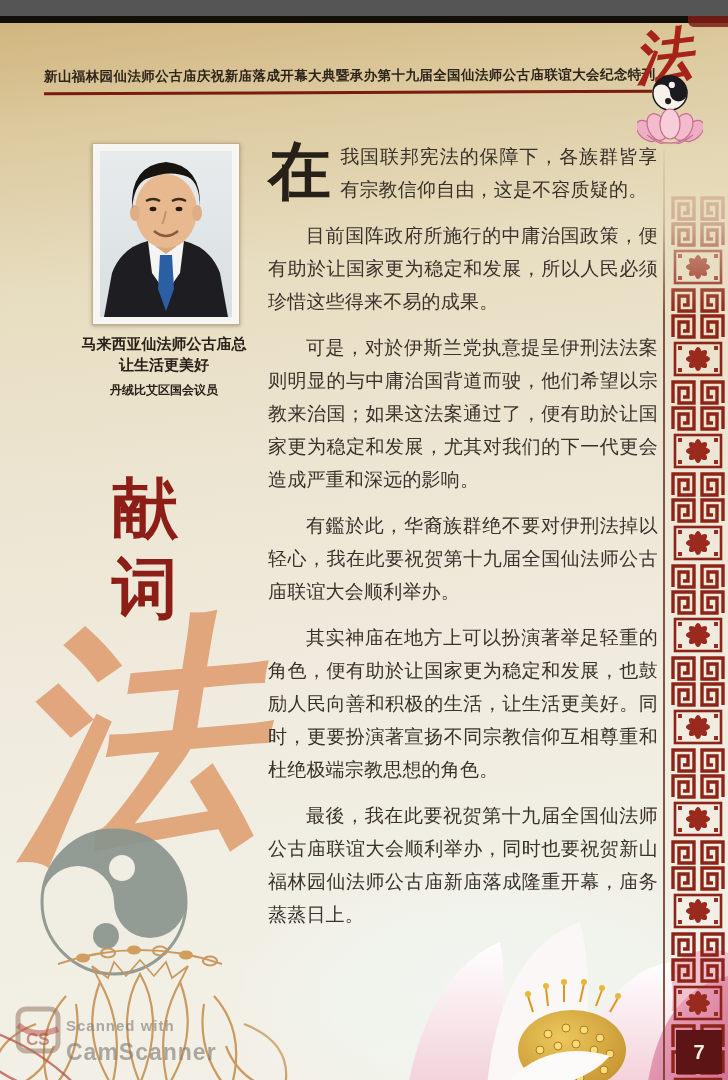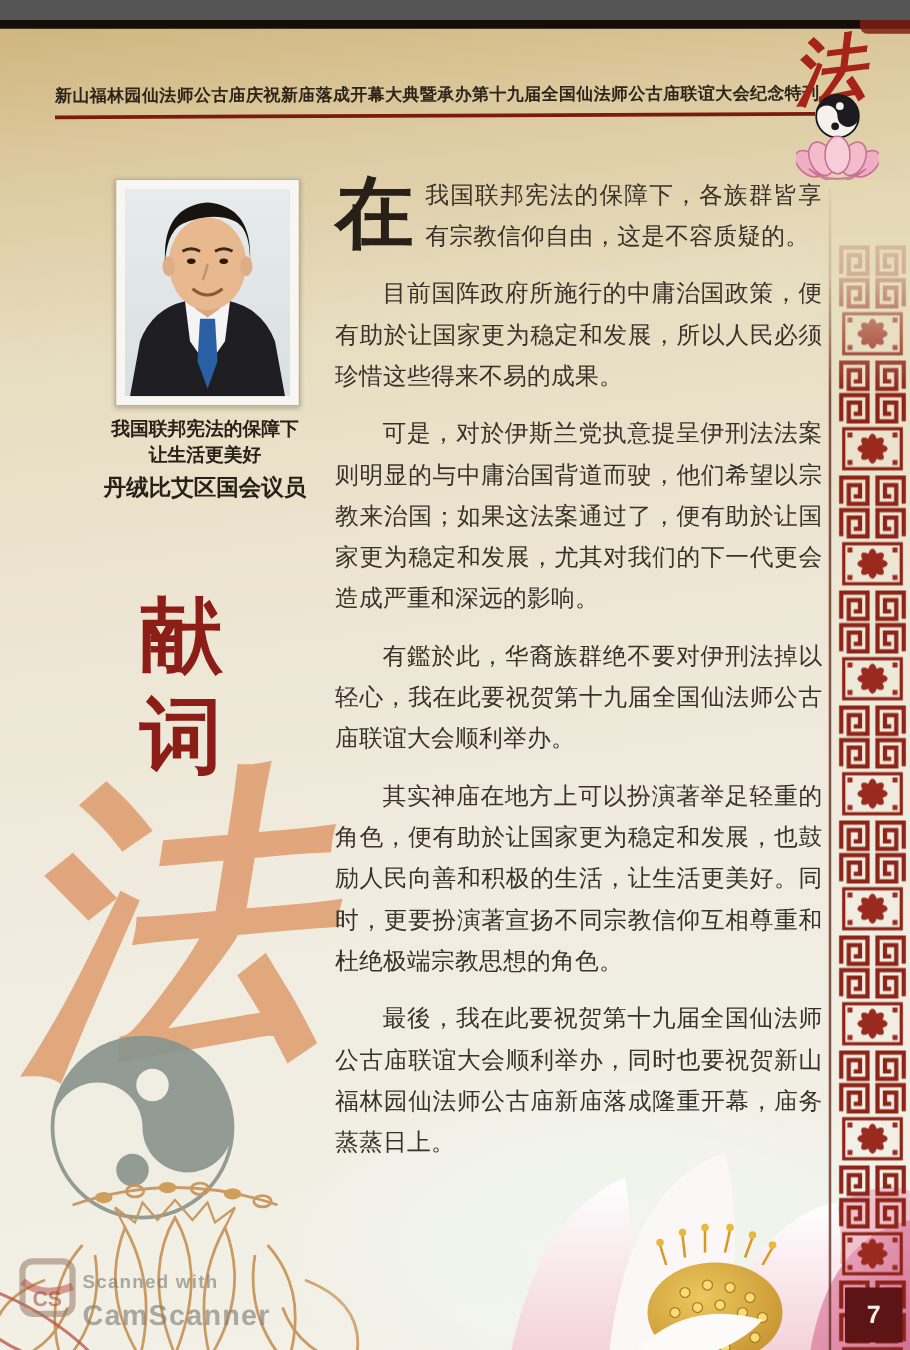--- a/index.html
+++ b/index.html
@@ -27,21 +27,21 @@
   .logo-yy{position:absolute;left:652px;top:59px;}
   .logo-lotus{position:absolute;left:637px;top:91px;}
 
   .photo-frame{
     position:absolute;left:92px;top:127px;width:132px;height:166px;
     background:#f7f6f2;border:1px solid #bdb091;padding:7px;
     box-shadow:0 1px 4px rgba(60,40,10,.35);
   }
   .caption{position:absolute;left:56px;top:317px;width:216px;text-align:center;color:#292019;font-weight:bold;}
   .caption .c1{font-size:15px;line-height:21px;}
-  .caption .c3{font-size:18px;line-height:21px;margin-top:5px;}
+  .caption .c3{font-size:12px;line-height:21px;margin-top:5px;}
   .caption .c4{font-size:19.5px;line-height:27px;margin-top:3px;letter-spacing:.5px;}
 
   .section-title{position:absolute;left:99px;top:452px;width:92px;text-align:center;color:#8c1e17;}
   .section-title div{font-size:66px;line-height:80px;font-weight:900;font-family:"DejaVu Serif","Liberation Serif",serif;}
 
   .wm-fa{
     position:absolute;left:8px;top:598px;font-size:248px;line-height:250px;color:#de9868;opacity:.82;
     font-family:"DejaVu Serif","Liberation Serif",serif;font-weight:bold;font-style:italic;
     transform:rotate(-5deg);z-index:1;
   }
@@ -132,21 +132,21 @@
       <path d="M46 50 Q53 46 60 50" stroke="#3a2a1c" stroke-width="2.5" fill="none"></path>
       <path d="M72 50 Q79 46 86 50" stroke="#3a2a1c" stroke-width="2.5" fill="none"></path>
       <ellipse cx="53" cy="58" rx="3.4" ry="2.2" fill="#241a12"></ellipse>
       <ellipse cx="79" cy="58" rx="3.4" ry="2.2" fill="#241a12"></ellipse>
       <path d="M66 60 Q64 70 62 73" stroke="#c69268" stroke-width="2" fill="none"></path>
       <path d="M54 80 Q66 90 78 80" stroke="#8a5a3c" stroke-width="2.5" fill="none"></path>
     </svg>
   </div>
 
   <div class="caption">
-    <div class="c1">我国联邦宪法的保障下</div>
+    <div class="c1">马来西亚仙法师公古庙总</div>
     <div class="c1">让生活更美好</div>
     <div class="c3">丹绒比艾区国会议员</div>
   </div>
 
   <div class="section-title">
     <div>献</div>
     <div>词</div>
   </div>
 
   <div class="wm-fa">法</div>

